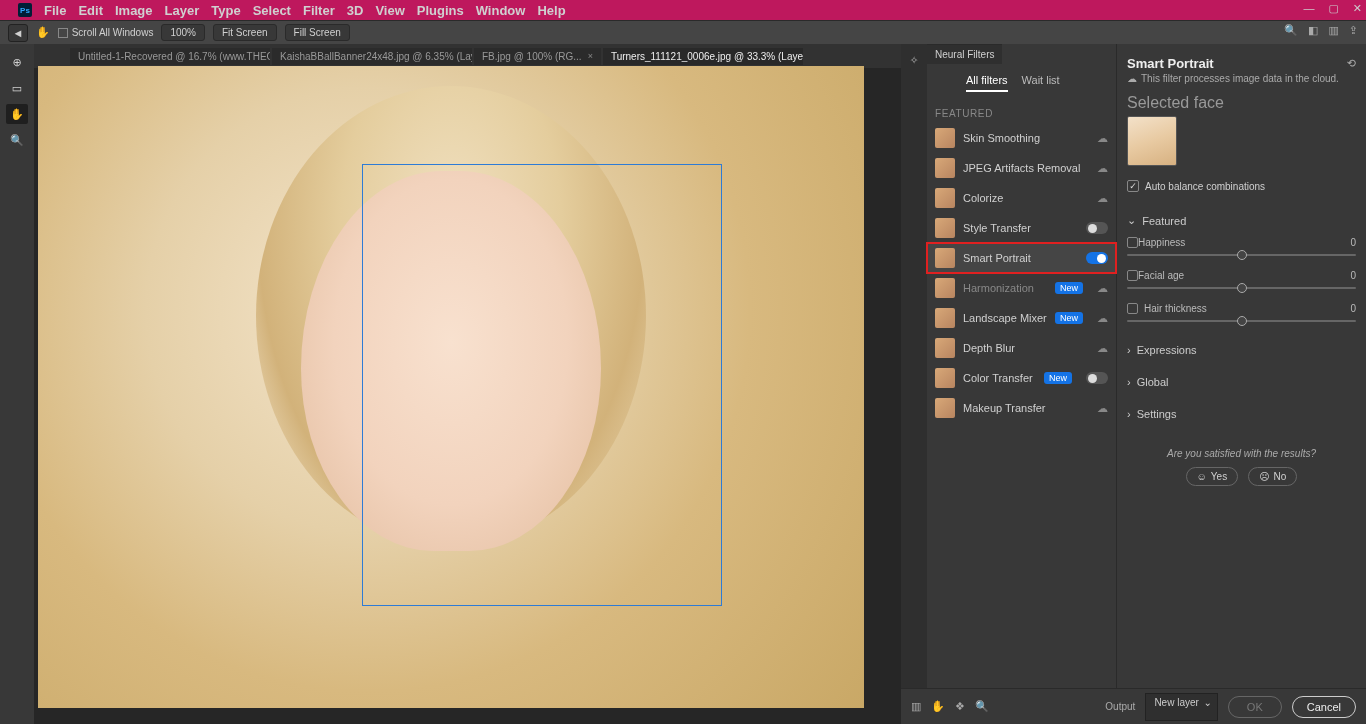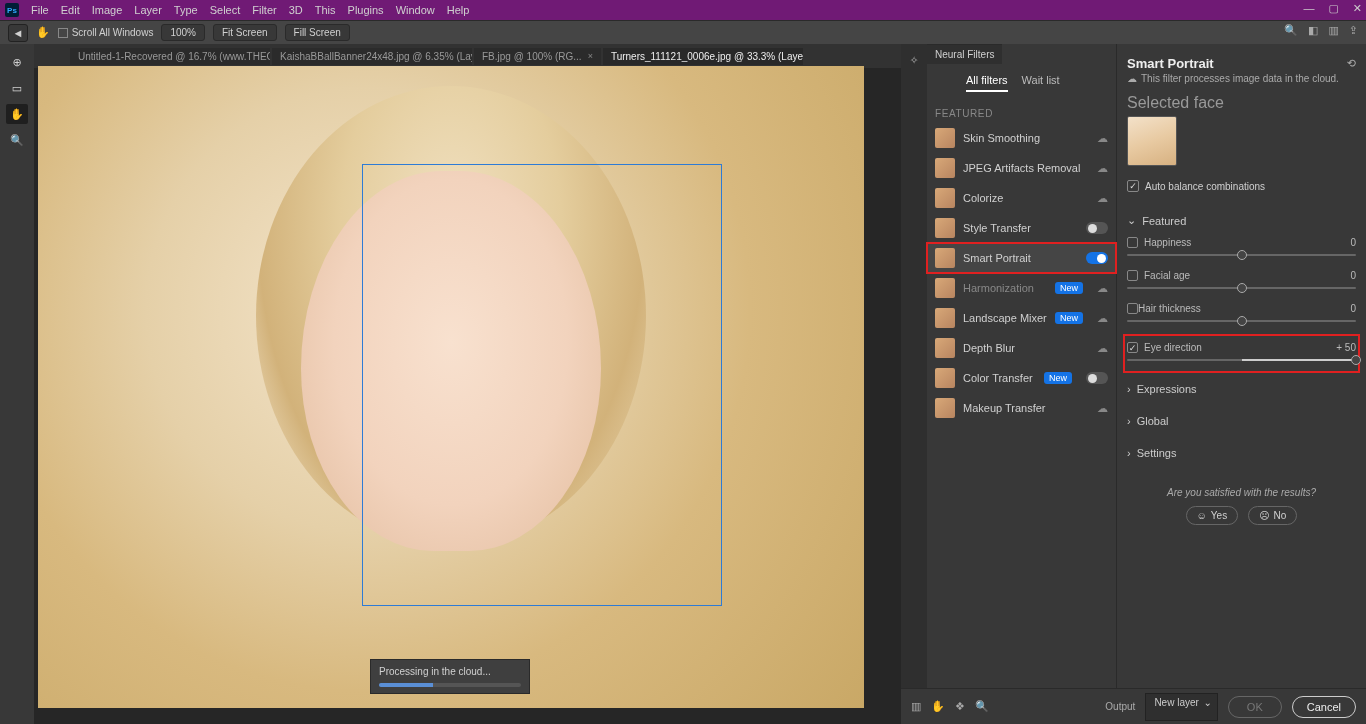--- a/index.html
+++ b/index.html
@@ -1,21 +1,21 @@
 <!DOCTYPE html>
 <html><head>
 <meta charset="utf-8">
 <style>
 * { margin: 0; padding: 0; box-sizing: border-box; font-family: "Segoe UI", Tahoma, sans-serif; user-select: none; }
 body { background: #323232; color: #d0d0d0; width: 1366px; height: 724px; overflow: hidden; font-size: 11px; position: relative; }
 
 
-.menu-bar { height: 20px; background: #701a75; display: flex; align-items: center; padding: 0 5px; gap: 12px; }
+.menu-bar { height: 20px; background: #be185d; display: flex; align-items: center; padding: 0 18px; gap: 12px; }
 .ps-logo { width: 14px; height: 14px; background: #001e36; border-radius: 2px; display: flex; align-items: center; justify-content: center; color:#31a8ff; font-size:8px; font-weight:bold; }
-.menu-bar .mi { font-size: 11px; cursor: default; }
+.menu-bar .mi { font-size: 13px; cursor: default; font-weight: bold; }
 .win-controls { position: absolute; right: 4px; top: 2px; display: flex; gap: 14px; color:#ccc; }
 
 
 .options-bar { height: 24px; background: #454545; display: flex; align-items: center; padding: 0 8px; gap: 8px; border-top:1px solid #2a2a2a; }
 .back-btn { width: 20px; height: 18px; background: #383838; border:1px solid #222; border-radius:3px; display:flex; align-items:center; justify-content:center; }
 .opt-btn { border:1px solid #2a2a2a; background:#383838; padding:2px 8px; border-radius:3px; font-size:10px; }
 .opt-chk { font-size:10px; display:flex; align-items:center; gap:4px; }
 .right-icons { position:absolute; right:8px; top:24px; display:flex; gap:10px; color:#aaa; }
 
 
@@ -96,21 +96,21 @@
 <div class="menu-bar">
   <div class="ps-logo">Ps</div>
   <span class="mi">File</span>
   <span class="mi">Edit</span>
   <span class="mi">Image</span>
   <span class="mi">Layer</span>
   <span class="mi">Type</span>
   <span class="mi">Select</span>
   <span class="mi">Filter</span>
   <span class="mi">3D</span>
-  <span class="mi">This</span>
+  <span class="mi">View</span>
   <span class="mi">Plugins</span>
   <span class="mi">Window</span>
   <span class="mi">Help</span>
   <div class="win-controls">
     <span>—</span>
     <span>▢</span>
     <span>✕</span>
   </div>
 </div>
 
@@ -154,26 +154,20 @@
         </div>
       <div class="doc-tab active">
           <span>Turners_111121_0006e.jpg @ 33.3% (Layer 0, RGB/8) *</span>
         </div>
     </div>
     <div class="canvas-img">
       <div class="hair"></div>
       <div class="face"></div>
       <div class="selection-box"></div>
     </div>
-    <div class="processing">
-      <span>Processing in the cloud...</span>
-      <div class="bar">
-          <div class="fill"></div>
-        </div>
-    </div>
   </div>
 
   <div class="neural-panel">
     <div class="panel-gutter">
         <span style="color:#aaa">✧</span>
       </div>
 
     <div class="filter-list-col">
       <div class="panel-tab">Neural Filters</div>
       <div class="filter-tabs">
@@ -254,70 +248,55 @@
           <span>Auto balance combinations</span>
         </div>
 
       <div class="expander">
           <span>⌄</span>
           <span>Featured</span>
         </div>
 
       <div class="slider-row">
         <div class="slider-head">
-            <span style="display:flex;gap:6px;align-items:center">
+            <span style="display:flex;align-items:center">
               <span class="chk"></span>
               <span>Happiness</span>
             </span>
             <span>0</span>
           </div>
         <div class="slider-track">
             <div class="slider-thumb" style="left:50%"></div>
           </div>
       </div>
       <div class="slider-row">
         <div class="slider-head">
-            <span style="display:flex;gap:6px;align-items:center">
+            <span style="display:flex;align-items:center">
               <span class="chk"></span>
               <span>Facial age</span>
             </span>
             <span>0</span>
           </div>
         <div class="slider-track">
             <div class="slider-thumb" style="left:50%"></div>
           </div>
       </div>
       <div class="slider-row">
         <div class="slider-head">
-            <span style="display:flex;align-items:center">
+            <span style="display:flex;gap:6px;align-items:center">
               <span class="chk"></span>
               <span>Hair thickness</span>
             </span>
             <span>0</span>
           </div>
         <div class="slider-track">
             <div class="slider-thumb" style="left:50%"></div>
           </div>
       </div>
 
-      <div class="highlight-box">
-        <div class="slider-row" style="padding-bottom:2px">
-          <div class="slider-head">
-              <span style="display:flex;gap:6px;align-items:center">
-                <span class="chk checked"></span>
-                <span>Eye direction</span>
-              </span>
-              <span>+ 50</span>
-            </div>
-          <div class="slider-track filled">
-              <div class="slider-fill" style="right:0"></div>
-              <div class="slider-thumb" style="left:100%"></div>
-            </div>
-        </div>
-      </div>
 
       <div class="sm-exp">
           <span>›</span>
           <span>Expressions</span>
         </div>
       <div class="sm-exp">
           <span>›</span>
           <span>Global</span>
         </div>
       <div class="sm-exp">

